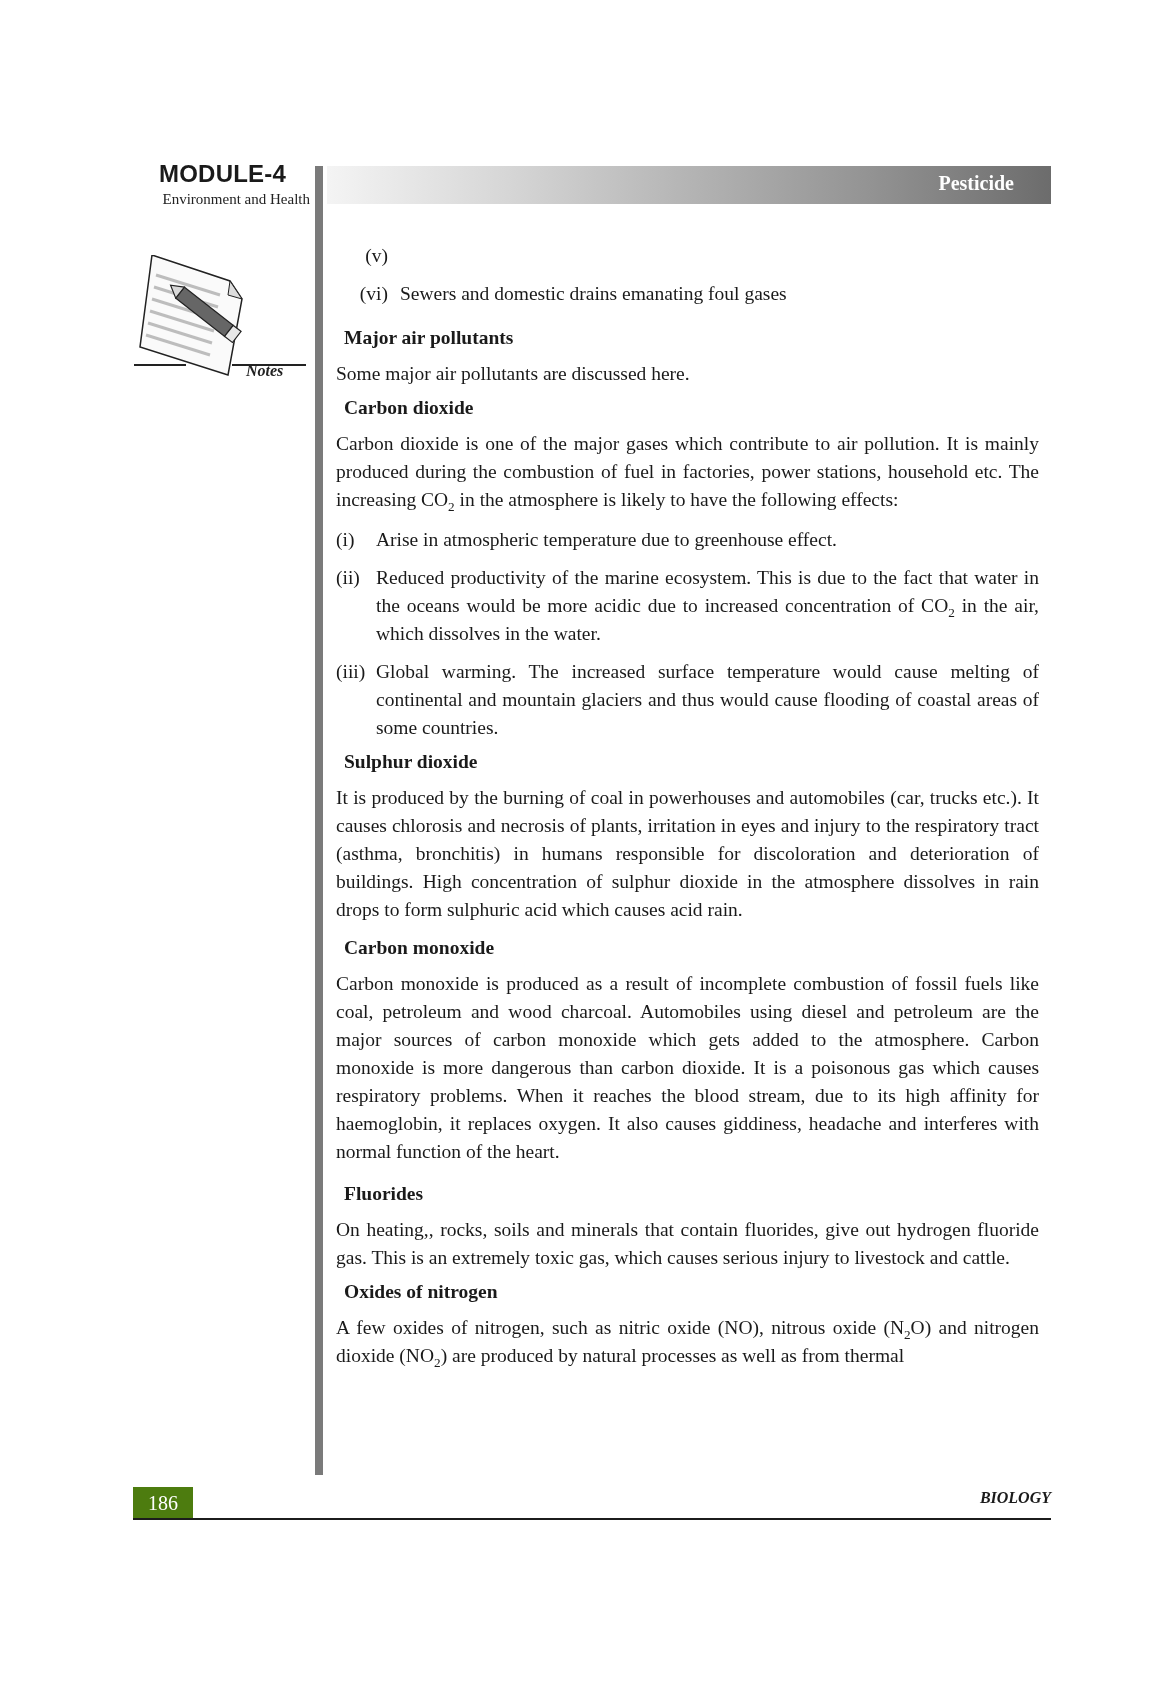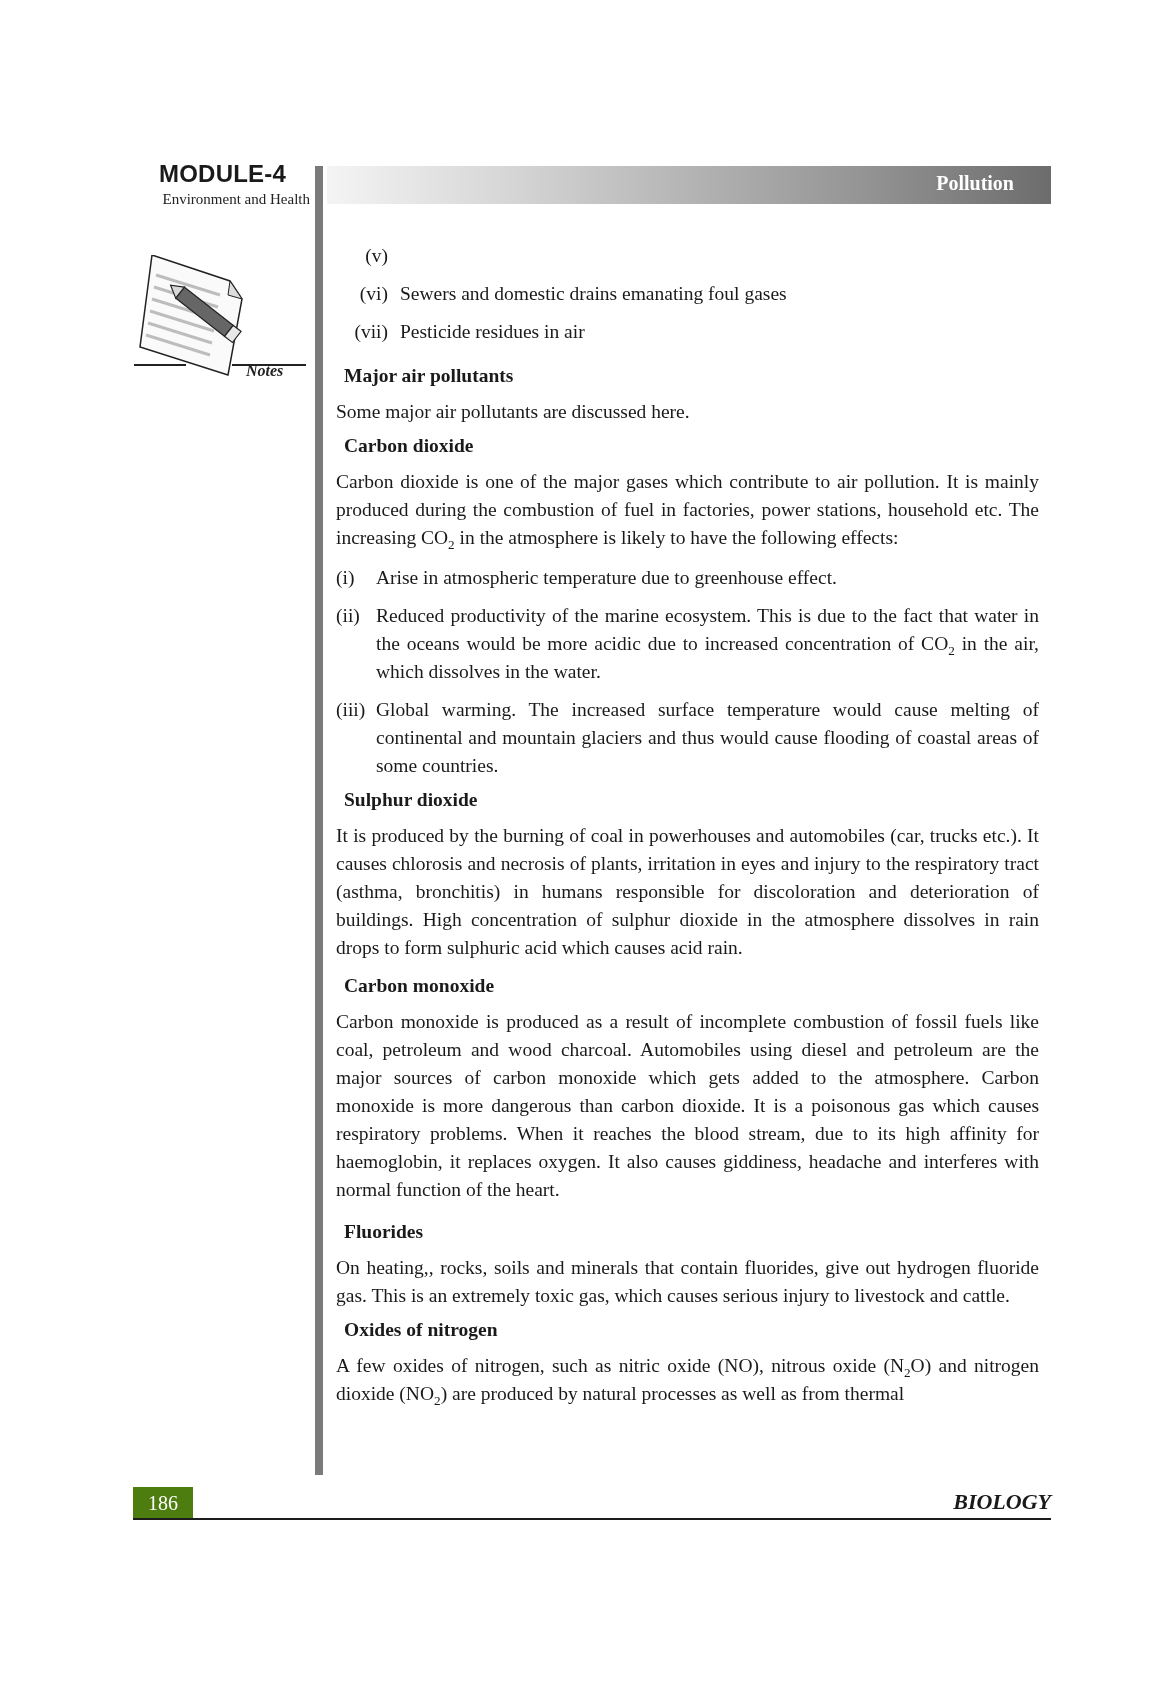--- a/index.html
+++ b/index.html
@@ -39,21 +39,21 @@
   .roman-num { width: 64px; text-align: right; padding-right: 12px; box-sizing: border-box; }
 
   .effect-item { display: flex; align-items: flex-start; }
   .effect-num { width: 40px; flex: 0 0 40px; }
   .effect-text { flex: 1; text-align: justify; }
 
   
   .page-num { position: absolute; left: 133px; top: 1487px; width: 60px; height: 32px;
               background: #4d7c0f; color: #fff; font-size: 20px; text-align: center; line-height: 32px; }
   .footer-rule { position: absolute; left: 133px; top: 1518px; width: 918px; height: 2px; background: #1c1c1c; }
-  .subject { position: absolute; right: 116px; top: 1489px; font-style: italic; font-weight: bold; font-size: 22px; }
+  .subject { position: absolute; right: 116px; top: 1489px; font-style: italic; font-weight: bold; font-size: 16px; }
 </style>
 </head>
 <body>
 
 <div class="module">
   <div class="module-title">MODULE-4</div>
   <div class="module-sub">Environment and Health</div>
 </div>
 
 <svg class="notes-icon" viewBox="0 0 180 130">
@@ -73,35 +73,31 @@
     <polygon points="40,52 28,59 40,66" fill="#d8d8d8" stroke="#222" stroke-width="1.2"></polygon>
   </g>
 </svg>
 <div class="notes-rule-left"></div>
 <div class="notes-rule-right"></div>
 <div class="notes-label">Notes</div>
 
 <div class="vbar"></div>
 
 <div class="band">
-  <span class="band-title">Pollution</span>
+  <span class="band-title">Pesticide</span>
 </div>
 
 <div class="content">
   <div class="roman-list">
     <div class="roman-item">
       <span class="roman-num">(v)</span>
     </div>
     <div class="roman-item">
       <span class="roman-num">(vi)</span>
       <span>Sewers and domestic drains emanating foul gases</span>
-    </div>
-    <div class="roman-item">
-      <span class="roman-num">(vii)</span>
-      <span>Pesticide residues in air</span>
     </div>
   </div>
 
   <h3 class="h" style="margin-top:6px">Major air pollutants</h3>
   <p style="margin-top:2px">Some major air pollutants are discussed here.</p>
 
   <h3 class="h" style="margin-top:6px">Carbon dioxide</h3>
   <p style="margin-top:2px"><span>Carbon dioxide is one of the major gases which contribute to air pollution. It is mainly produced during the combustion of fuel in factories, power stations, household etc. The increasing CO</span><sub>2</sub><span> in the atmosphere is likely to have the following effects:</span></p>
 
   <div class="effect-item" style="margin-top:12px">

